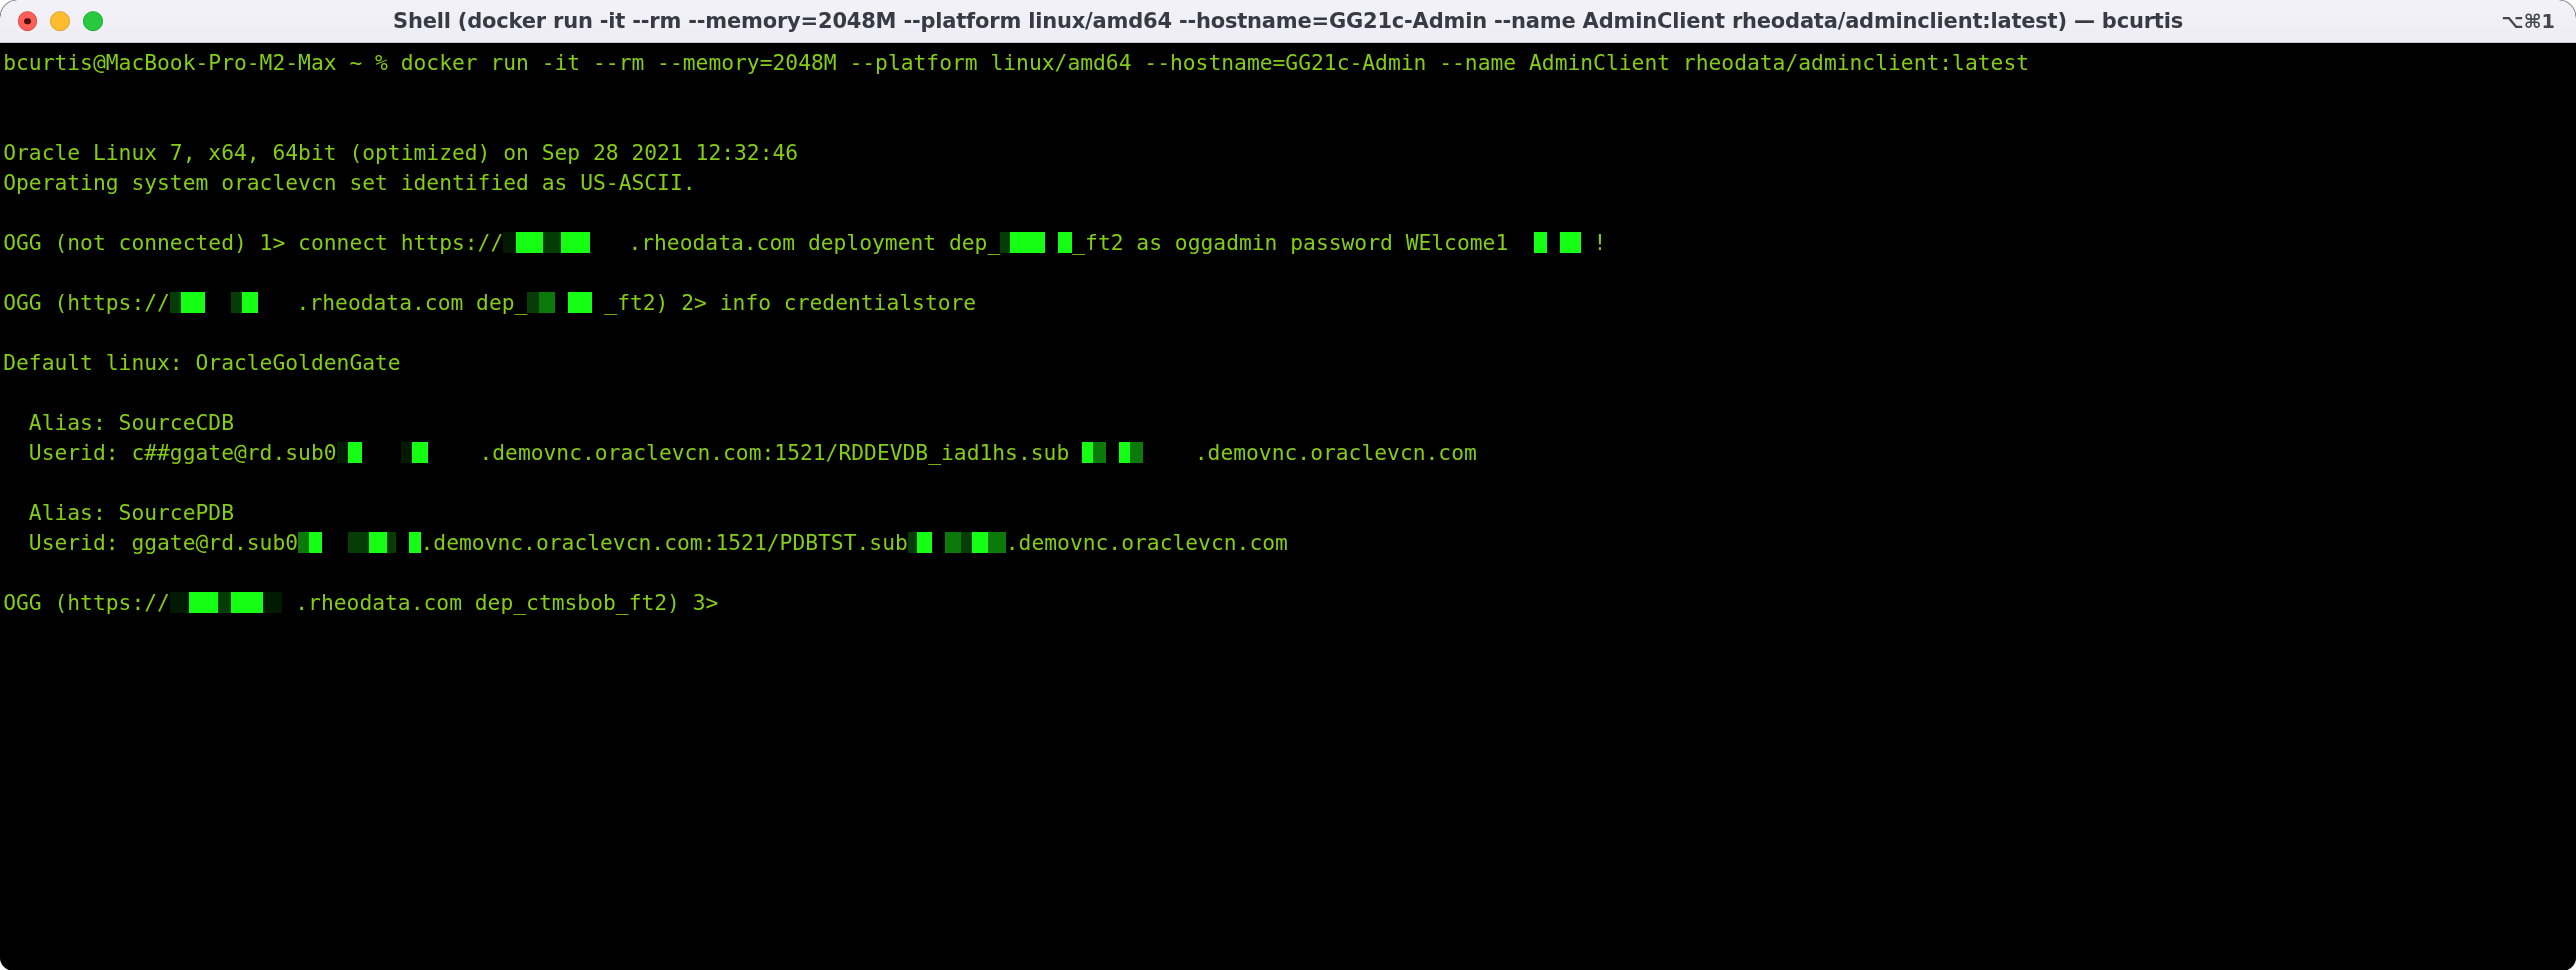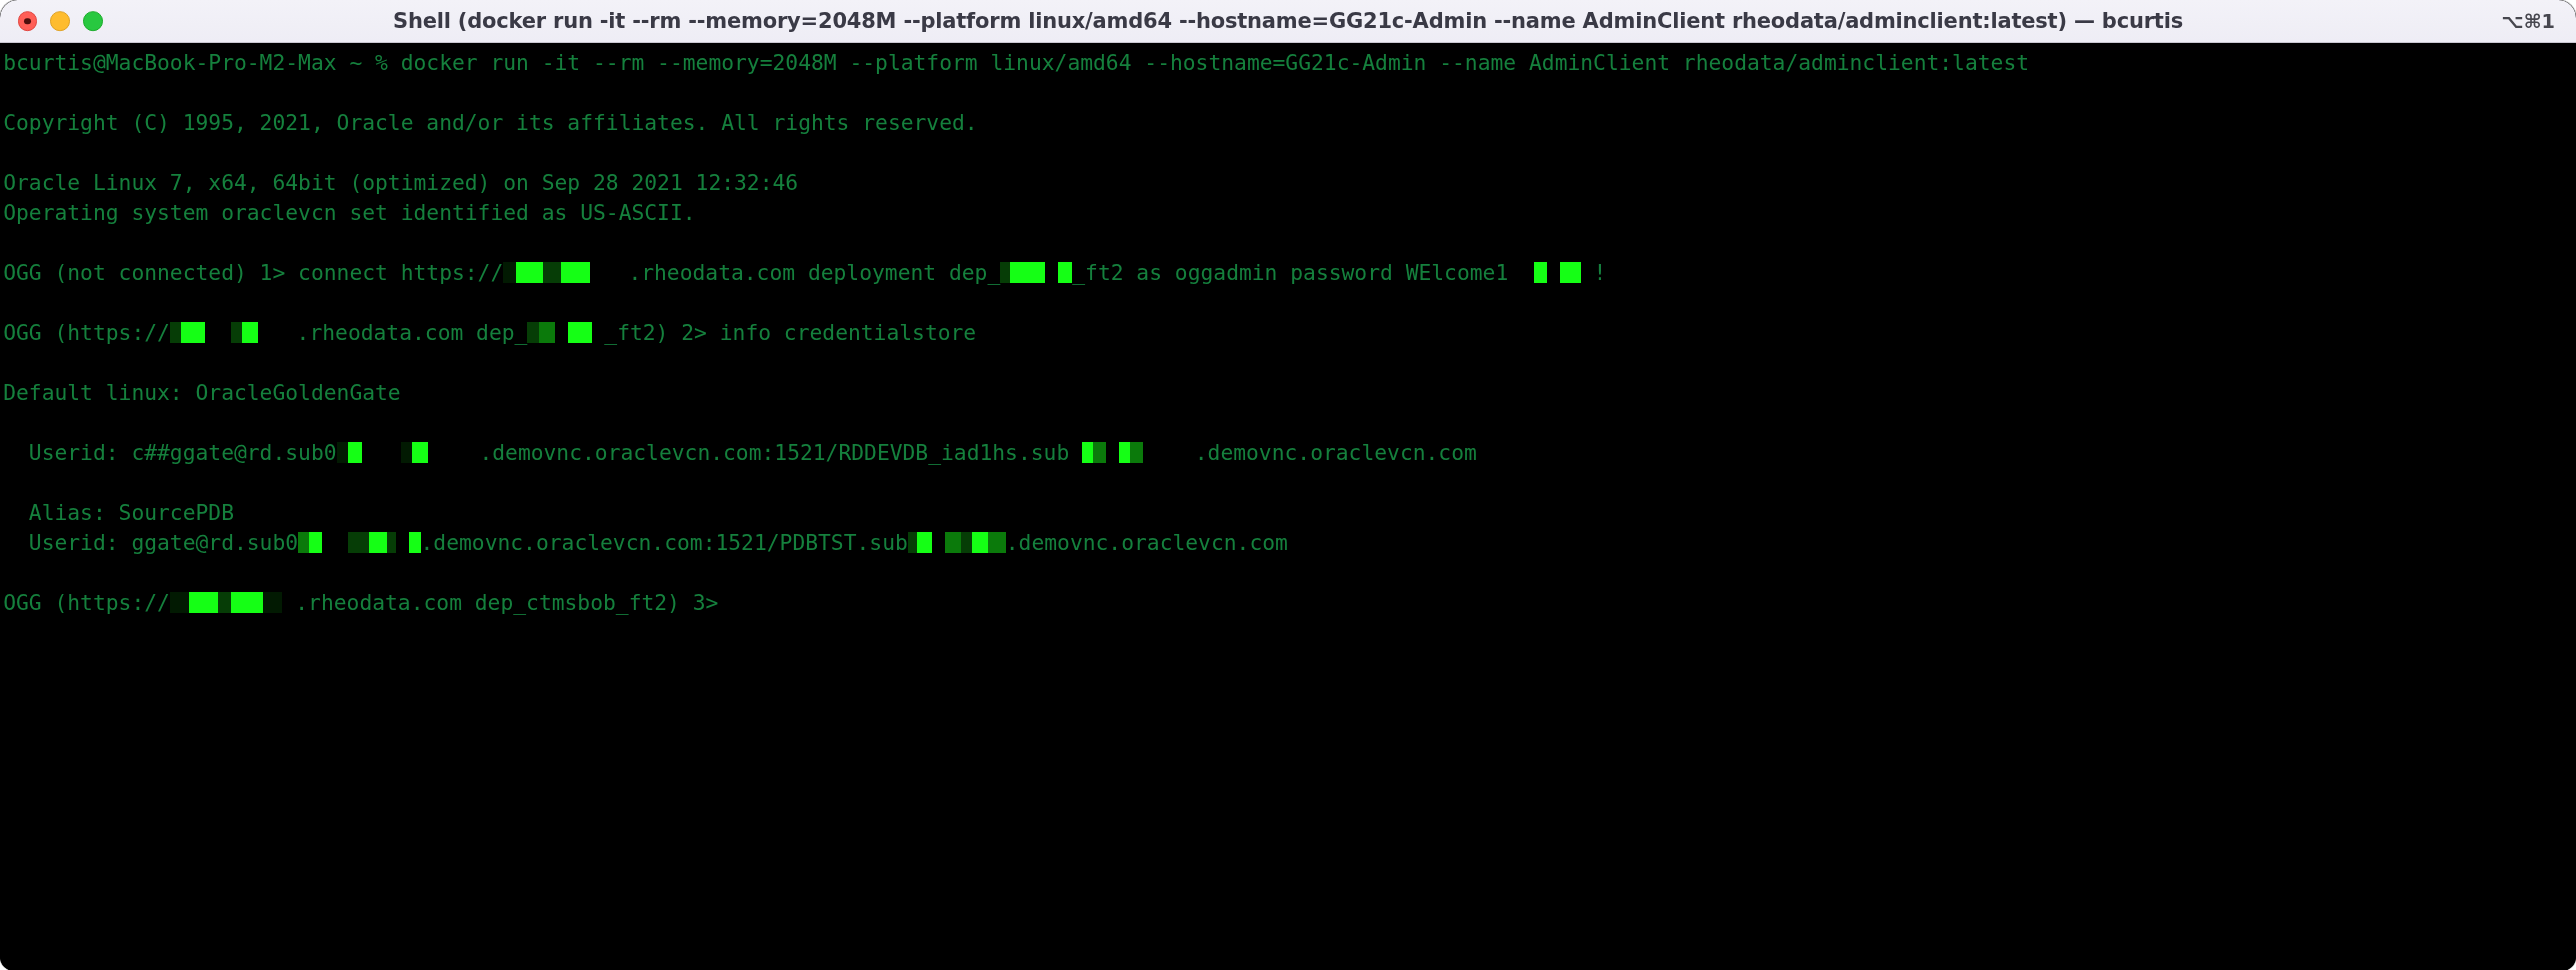--- a/index.html
+++ b/index.html
@@ -98,21 +98,21 @@
     background: #000000;
     padding: 4.8px 0 0 3.2px;
     box-sizing: border-box;
     overflow: hidden;
   }
 
   .line {
     font-family: "DejaVu Sans Mono", monospace;
     font-size: 21.3px;
     line-height: 30px;
-    color: #15803d;
+    color: #84cc16;
     white-space: pre;
     letter-spacing: 0px;
     height: 30px;
   }
 
   
   .rd {
     display: inline-block;
     vertical-align: -3.2px;
     height: 21px;
@@ -139,31 +139,31 @@
 
     <div class="title-text">Shell (docker run -it --rm --memory=2048M --platform linux/amd64 --hostname=GG21c-Admin --name AdminClient rheodata/adminclient:latest) — bcurtis</div>
 
     <div class="shortcut-badge">⌥⌘1</div>
   </div>
 
   <div class="term" id="terminal-body">
 
   <div class="line"><span>bcurtis@MacBook-Pro-M2-Max ~ % docker run -it --rm --memory=2048M --platform linux/amd64 --hostname=GG21c-Admin --name AdminClient rheodata/adminclient:latest</span></div>
       <div class="line"><span> </span></div>
-      <div class="line"><span>Copyright (C) 1995, 2021, Oracle and/or its affiliates. All rights reserved.</span></div>
       <div class="line"><span> </span></div>
       <div class="line"><span>Oracle Linux 7, x64, 64bit (optimized) on Sep 28 2021 12:32:46</span></div>
       <div class="line"><span>Operating system oraclevcn set identified as US-ASCII.</span></div>
       <div class="line"><span> </span></div>
       <div class="line"><span>OGG (not connected) 1&gt; connect https://</span><span class="rd deep" style="width: 13px;"></span><span class="rd bright" style="width: 27px;"></span><span class="rd dark" style="width: 17.7px;"></span><span class="rd bright" style="width: 29px;"></span><span>   .rheodata.com deployment dep_</span><span class="rd dark" style="width: 9.7px;"></span><span class="rd bright" style="width: 35px;"></span><span> </span><span class="rd bright" style="width: 14.5px;"></span><span>_ft2 as oggadmin password WElcome1</span><span>  </span><span class="rd bright" style="width: 13px;"></span><span> </span><span class="rd bright" style="width: 21px;"></span><span> !</span></div>
       <div class="line"><span> </span></div>
       <div class="line"><span>OGG (https://</span><span class="rd dark" style="width: 11.3px;"></span><span class="rd bright" style="width: 24px;"></span><span>  </span><span class="rd dark" style="width: 11.3px;"></span><span class="rd bright" style="width: 16px;"></span><span>   .rheodata.com dep_</span><span class="rd dark" style="width: 11.3px;"></span><span class="rd mid" style="width: 16px;"></span><span> </span><span class="rd bright" style="width: 24px;"></span><span> _ft2) 2&gt; info credentialstore</span></div>
       <div class="line"><span> </span></div>
       <div class="line"><span>Default linux: OracleGoldenGate</span></div>
       <div class="line"><span> </span></div>
+      <div class="line"><span>  Alias: SourceCDB</span></div>
       <div class="line"><span>  Userid: c##ggate@rd.sub0</span><span class="rd deep" style="width: 11.3px;"></span><span class="rd bright" style="width: 14.5px;"></span><span>   </span><span class="rd deep" style="width: 11.3px;"></span><span class="rd bright" style="width: 16px;"></span><span>    .demovnc.oraclevcn.com:1521/RDDEVDB_iad1hs.sub </span><span class="rd bright" style="width: 11.3px;"></span><span class="rd mid" style="width: 13px;"></span><span> </span><span class="rd bright" style="width: 11.3px;"></span><span class="rd mid" style="width: 13px;"></span><span>    .demovnc.oraclevcn.com</span></div>
       <div class="line"><span> </span></div>
       <div class="line"><span>  Alias: SourcePDB</span></div>
       <div class="line"><span>  Userid: ggate@rd.sub0</span><span class="rd mid" style="width: 11.3px;"></span><span class="rd bright" style="width: 13px;"></span><span>  </span><span class="rd dark" style="width: 21px;"></span><span class="rd bright" style="width: 17.7px;"></span><span class="rd dark" style="width: 9.7px;"></span><span> </span><span class="rd bright" style="width: 11.3px;"></span><span>.demovnc.oraclevcn.com:1521/PDBTST.sub</span><span class="rd dark" style="width: 9.7px;"></span><span class="rd bright" style="width: 14.5px;"></span><span> </span><span class="rd mid" style="width: 16px;"></span><span class="rd dark" style="width: 11.3px;"></span><span class="rd bright" style="width: 16px;"></span><span class="rd mid" style="width: 17.7px;"></span><span>.demovnc.oraclevcn.com</span></div>
       <div class="line"><span> </span></div>
       <div class="line"><span>OGG (https://</span><span class="rd deep" style="width: 19.3px;"></span><span class="rd bright" style="width: 29px;"></span><span class="rd dark" style="width: 13px;"></span><span class="rd bright" style="width: 32px;"></span><span class="rd deep" style="width: 19.3px;"></span><span> .rheodata.com dep_ctmsbob_ft2) 3&gt;</span></div>
     </div>
 
 </div>
 

